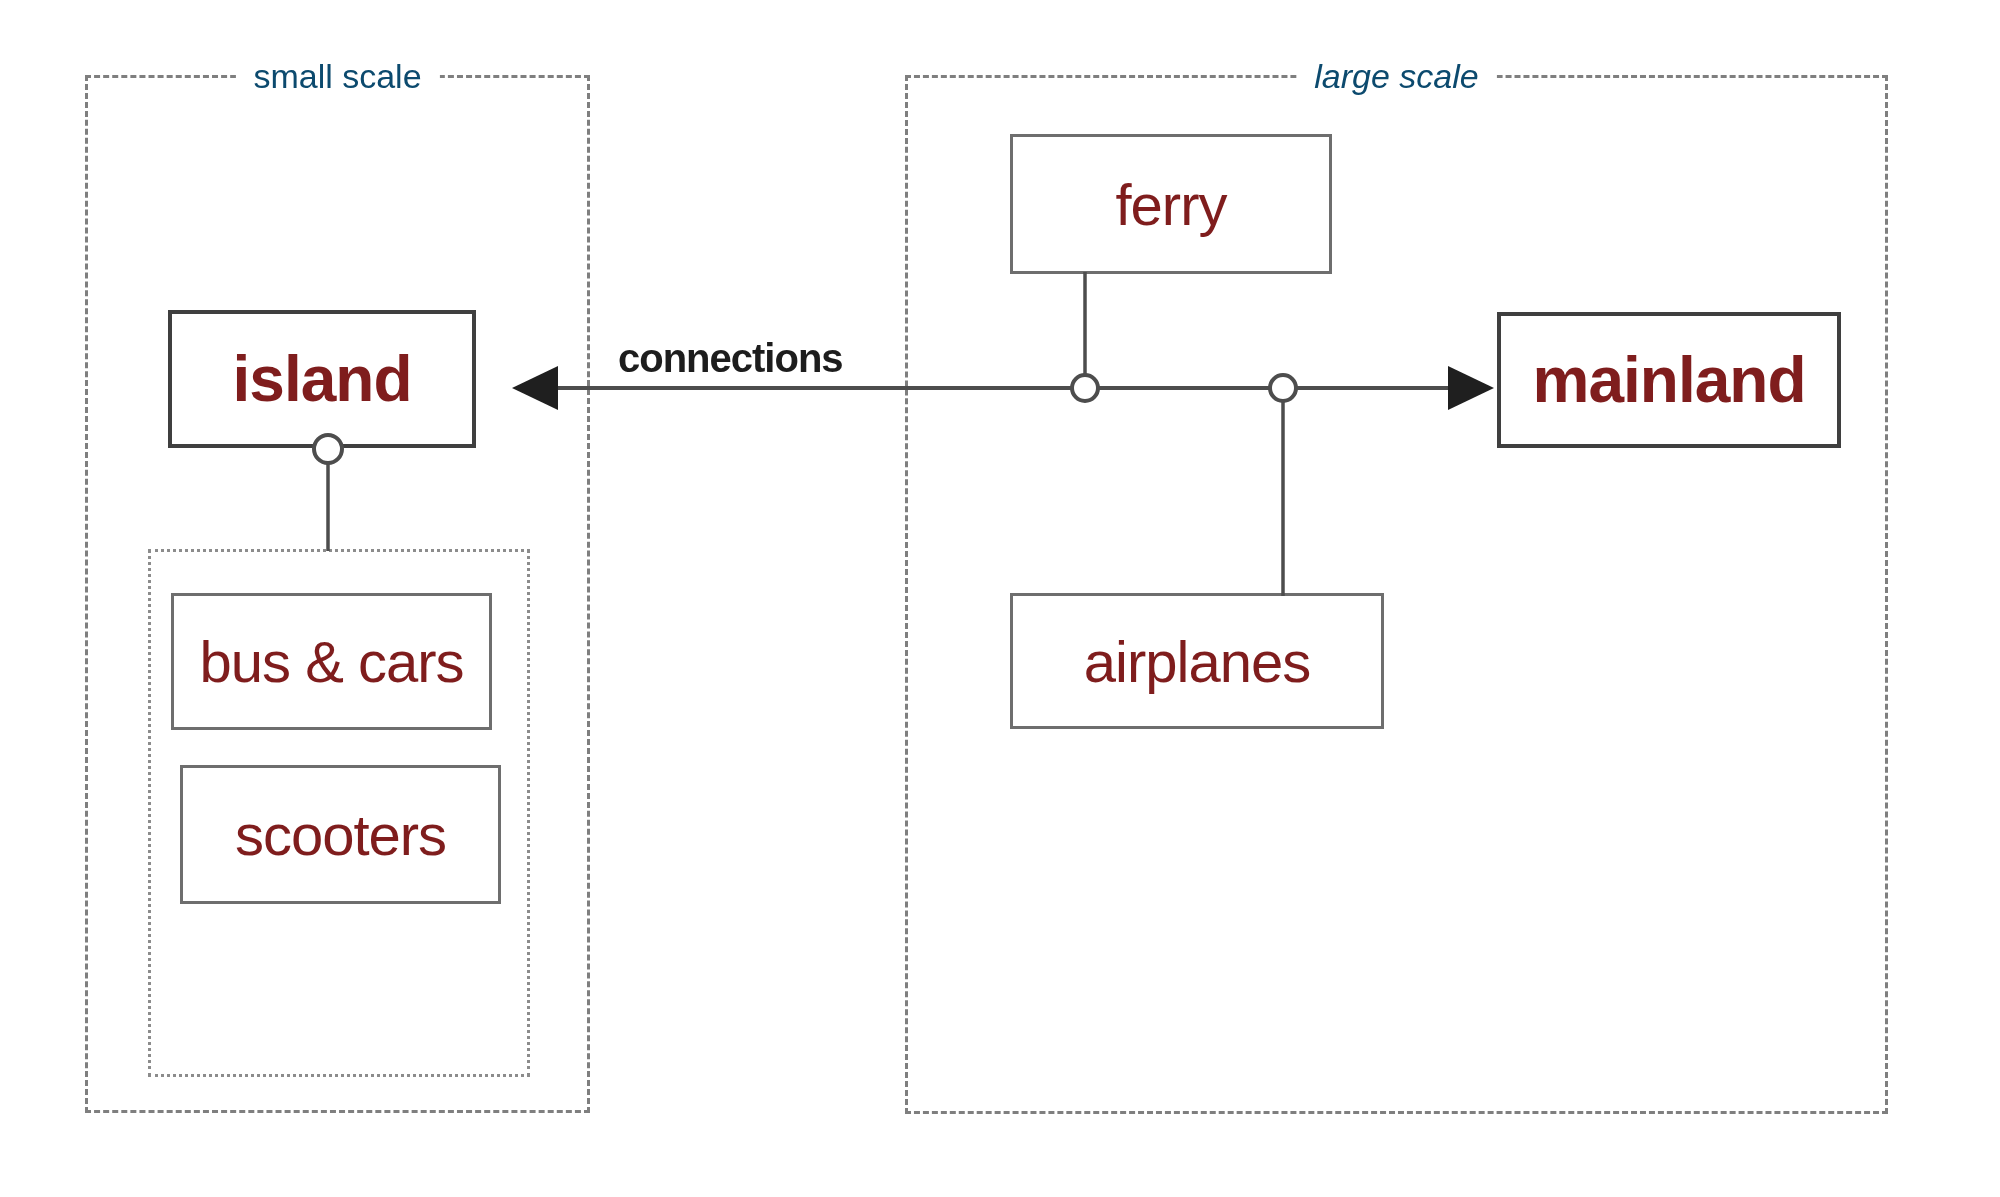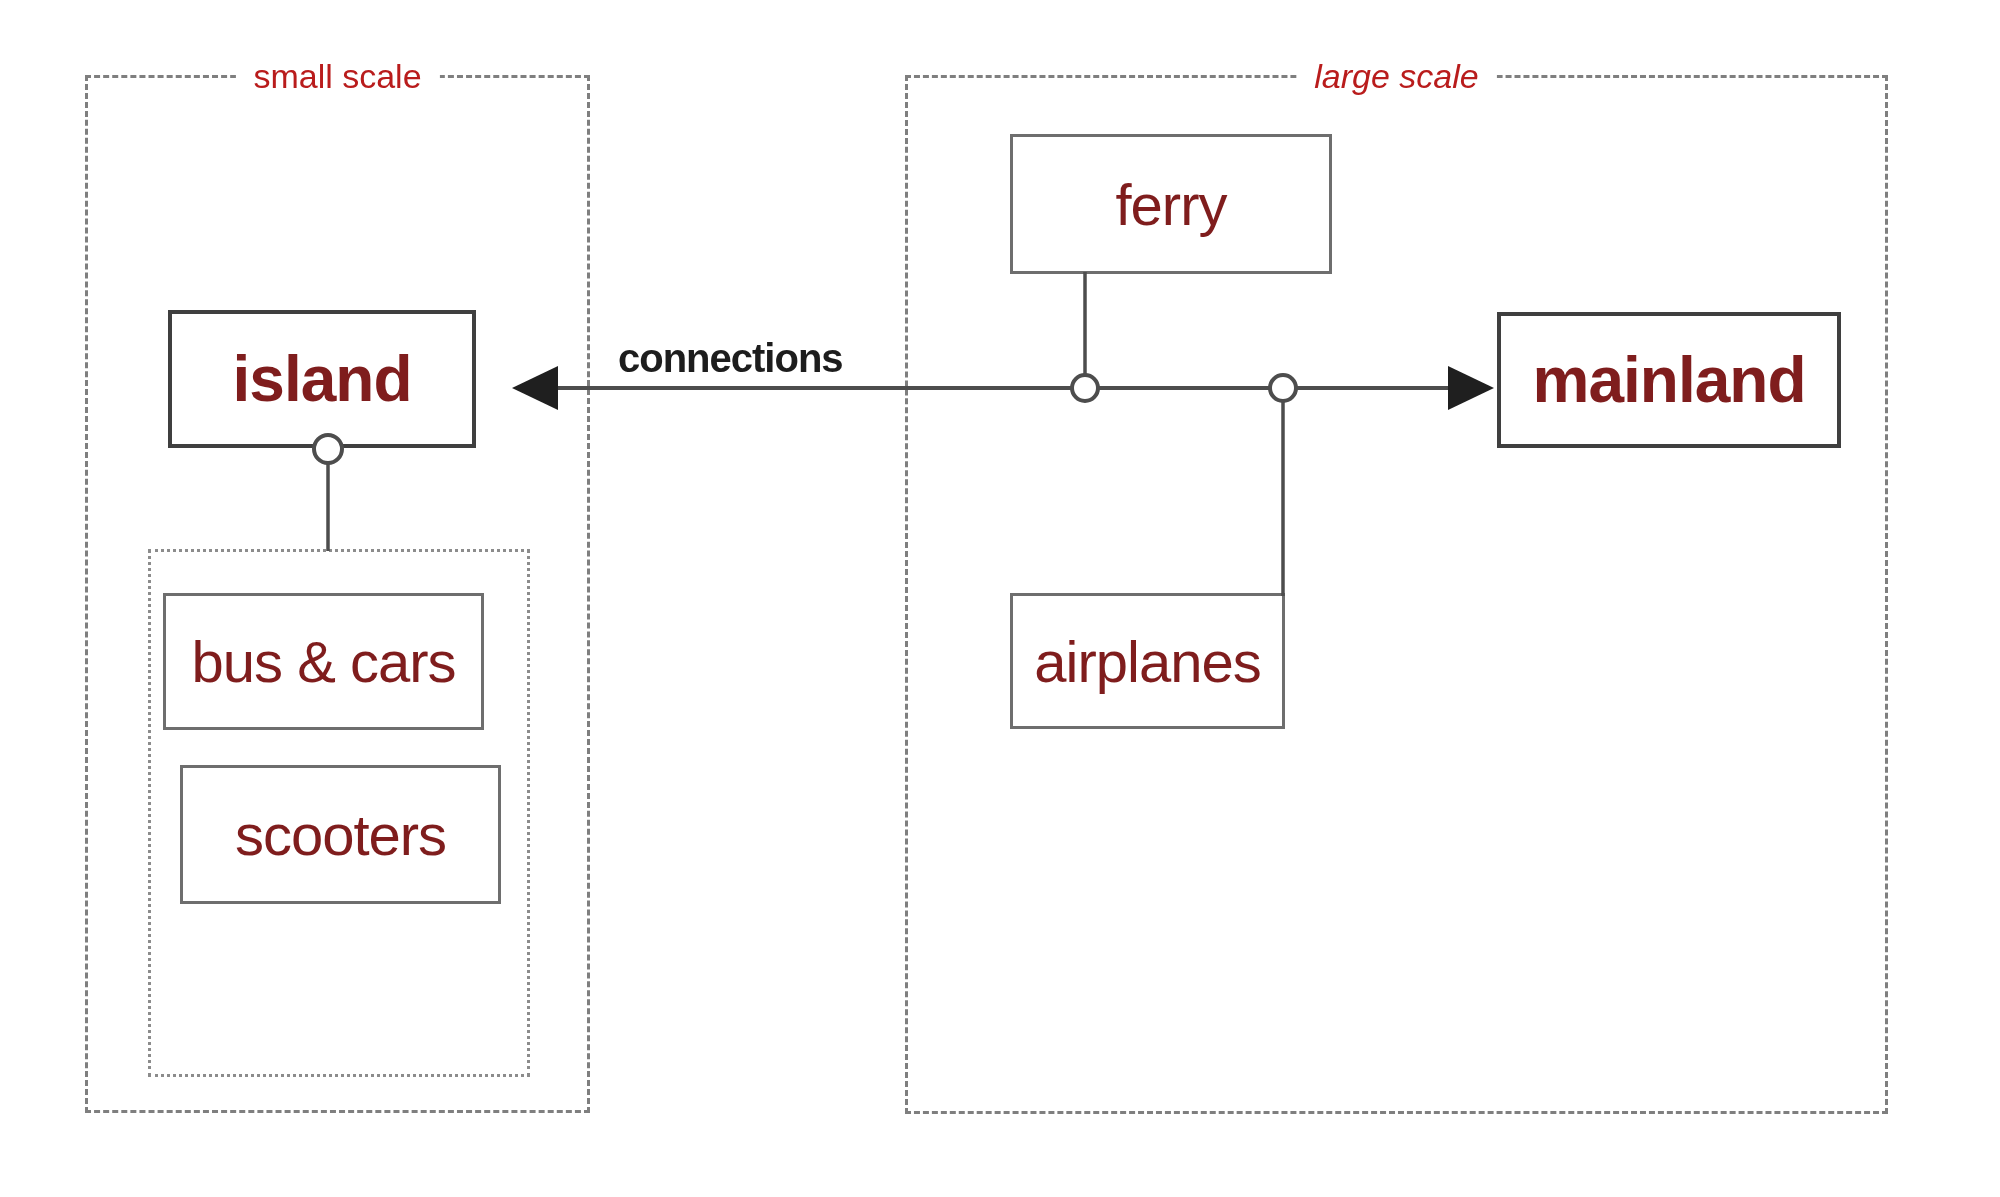--- a/index.html
+++ b/index.html
@@ -19,21 +19,21 @@
   }
   .group-label {
     position: absolute;
     top: -24px;
     left: 50%;
     transform: translateX(-50%);
     background: #ffffff;
     padding: 0 18px;
     font-size: 34px;
     line-height: 44px;
-    color: #b91c1c;
+    color: #0c4a6e;
     white-space: nowrap;
   }
   .node {
     position: absolute;
     display: flex;
     align-items: center;
     justify-content: center;
     background: #ffffff;
     border: 3px solid #6e6e6e;
     font-size: 58px;
@@ -67,23 +67,23 @@
     left: 0; top: 0;
     width: 2000px; height: 1197px;
     pointer-events: none;
   }
   
   #group-small  { left: 85px;  top: 75px;  width: 505px; height: 1038px; }
   #group-large  { left: 905px; top: 75px;  width: 983px; height: 1039px; font-style: italic; }
   #node-island   { left: 168px;  top: 310px; width: 308px; height: 138px; }
   #node-mainland { left: 1497px; top: 312px; width: 344px; height: 136px; }
   #node-ferry     { left: 1010px; top: 134px; width: 322px; height: 140px; }
-  #node-airplanes { left: 1010px; top: 593px; width: 275px; height: 136px; }
+  #node-airplanes { left: 1010px; top: 593px; width: 374px; height: 136px; }
   #subgroup-vehicles { left: 148px; top: 549px; width: 382px; height: 528px; }
-  #node-bus-cars  { left: 12px; top: 41px;  width: 321px; height: 137px; }
+  #node-bus-cars  { left: 20px; top: 41px;  width: 321px; height: 137px; }
   #node-scooters  { left: 29px; top: 213px; width: 321px; height: 139px; }
   #node-trucks    { left: 29px; top: 381px; width: 321px; height: 130px; }
 </style>
 </head>
 <body>
 
 <div class="canvas">
 
   <div class="group" id="group-small">
     <span class="group-label">small scale</span>

